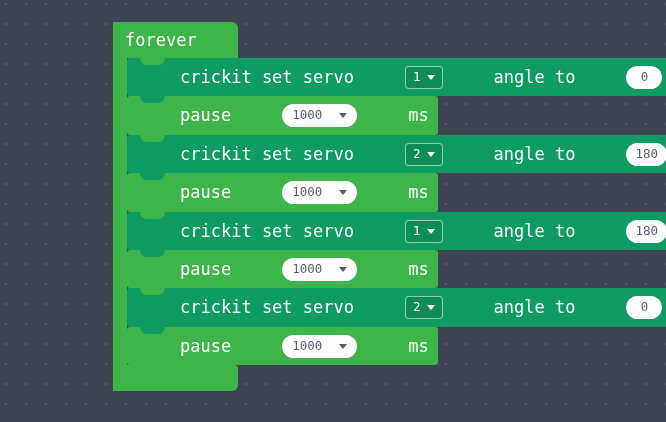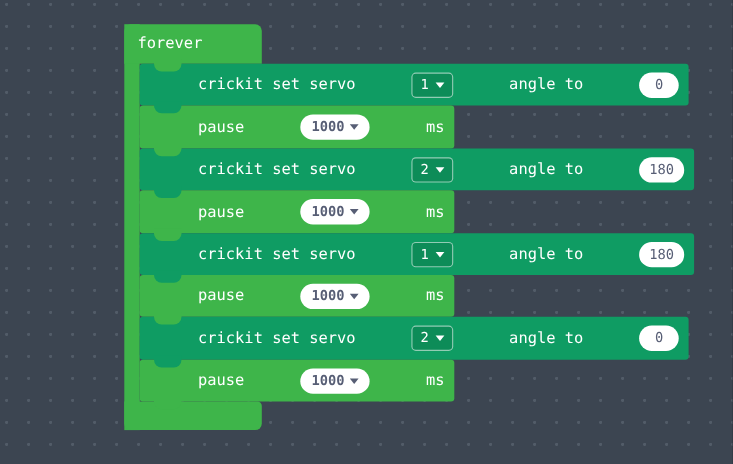--- a/index.html
+++ b/index.html
@@ -4,41 +4,41 @@
 <style>
   html,body{margin:0;padding:0;background:#2f3741;}
   .canvas{
     position:relative;width:666px;height:422px;overflow:hidden;
     background-color:#3C4551;
     background-image:radial-gradient(circle at 6px 4px, #525C68 1.1px, rgba(0,0,0,0) 1.7px);
     background-size:20px 20px;
     font-family:"DejaVu Sans Mono", monospace;
     -webkit-user-select:none;user-select:none;
   }
-  .t{color:#fff;font-size:14px;line-height:1;white-space:pre;}
+  .t{color:#fff;font-size:17px;line-height:1;white-space:pre;}
   
   .spine{position:absolute;left:113px;top:22px;width:14px;height:369px;z-index:4;}
   .head{position:absolute;left:113px;top:22px;width:125px;height:36px;border-radius:6px 6px 0 0;
         display:flex;align-items:center;padding-left:12px;box-sizing:border-box;z-index:5;}
   .foot{position:absolute;left:113px;top:365px;width:125px;height:26px;border-radius:0 4px 6px 6px;z-index:4;}
   
   .blk{position:absolute;left:127px;display:flex;align-items:center;z-index:10;
        box-sizing:border-box;padding:0 9px 0 10px;border-radius:3px;}
   .blk > *{margin-right:8px;margin-left:43px;}
   .blk > *:last-child{margin-right:0;}
   
   .dd{height:23px;display:inline-flex;align-items:center;gap:6px;padding:0 7px;
       border-radius:4px;border:1.5px solid rgba(255,255,255,0.55);
       background:rgba(0,0,0,0.10);box-sizing:border-box;cursor:pointer;}
   .dd .t{font-size:12.5px;}
   
   .oval{height:23px;display:inline-flex;align-items:center;justify-content:center;
         background:#fff;border-radius:12px;box-sizing:border-box;cursor:text;}
   .oval.num{min-width:36px;padding:0 9px;}
-  .oval.ddoval{padding:0 10px;gap:5px;cursor:pointer;font-weight:bold;}
+  .oval.ddoval{padding:0 10px;gap:17px;cursor:pointer;}
   .fieldtext{color:#575E75;font-size:12.5px;line-height:1;white-space:pre;}
   
   .caret{width:0;height:0;border-left:4px solid transparent;border-right:4px solid transparent;
          border-top:5px solid #fff;}
   .caret.dark{border-top-color:#575E75;}
   
   .bump{position:absolute;left:140px;width:25px;height:11px;border-radius:0 0 7px 7px;z-index:50;}
 </style>
 </head>
 <body>

